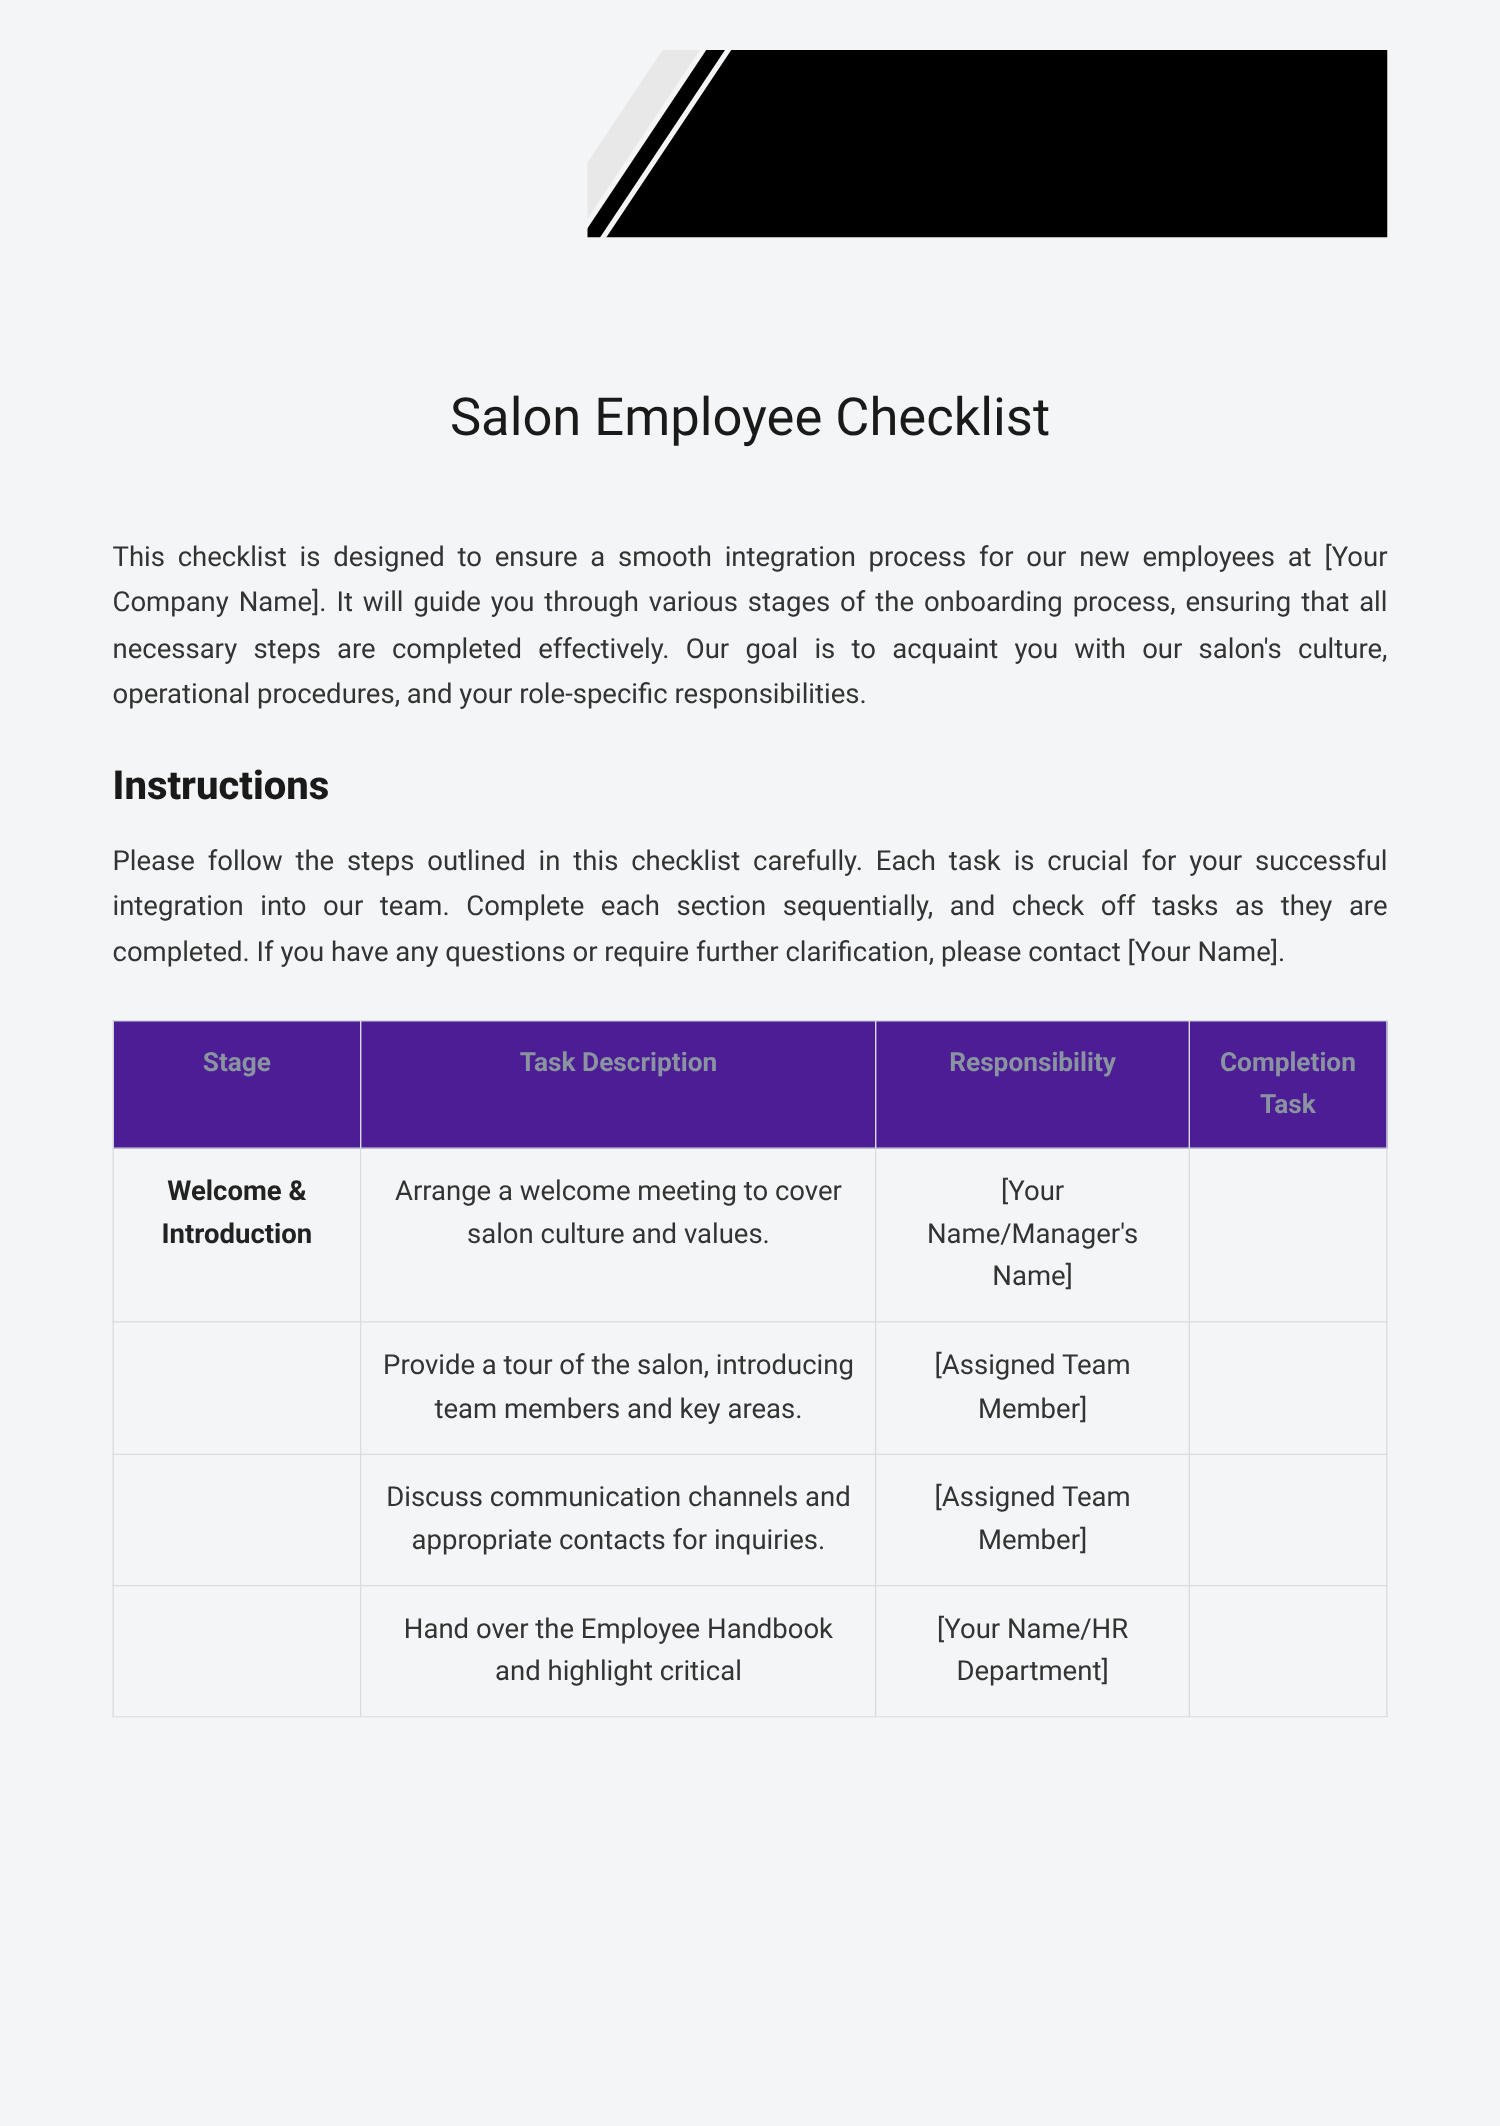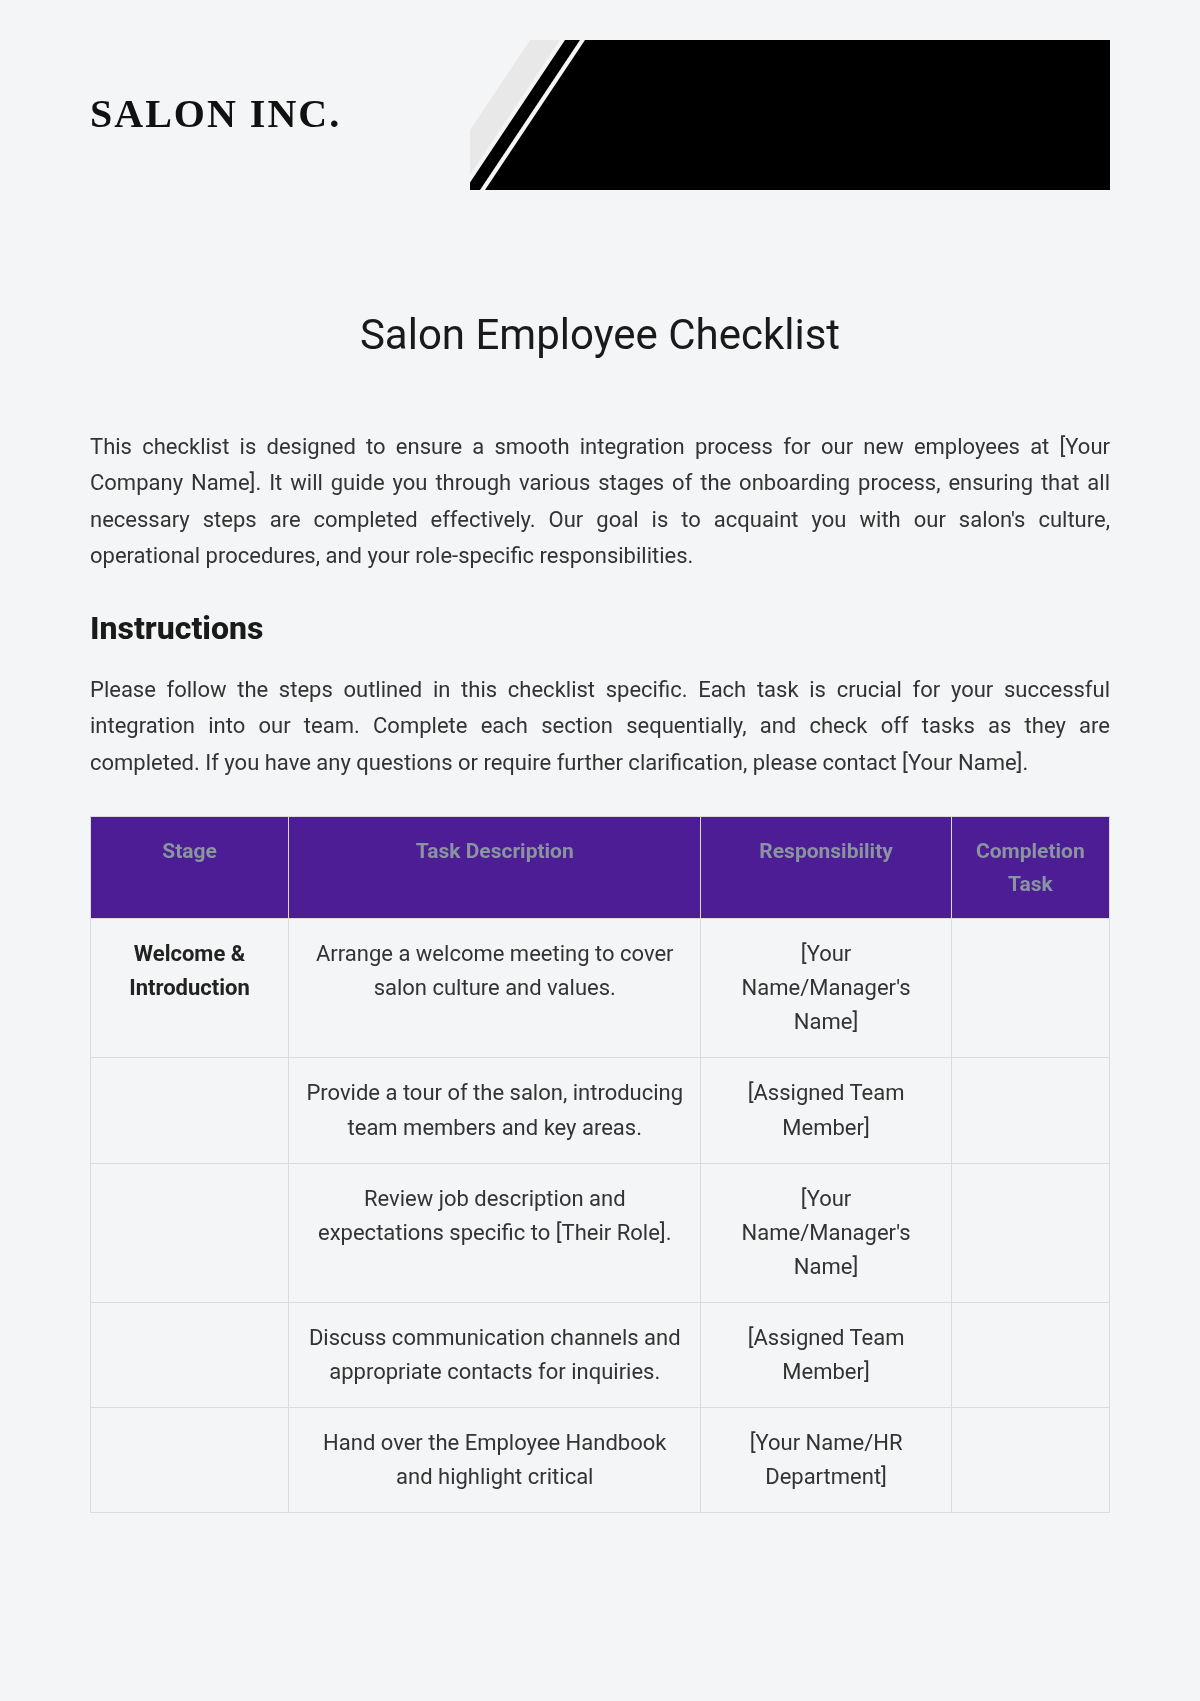--- a/index.html
+++ b/index.html
@@ -98,38 +98,37 @@
   td.resp {
     color: #333;
   }
 </style>
 </head>
 <body>
 
 <div class="page">
 
   <div class="header">
-    <div class="company-name">SALON INC.</div>
 
     <svg class="header-graphic" viewBox="0 0 640 150" preserveAspectRatio="none">
       <polygon points="115,0 640,0 640,150 15,150" fill="#000000"></polygon>
       <polygon points="95,0 110,0 10,150 -5,150" fill="#000000"></polygon>
       <polygon points="60,0 90,0 -10,150 -40,150" fill="#e8e8e8"></polygon>
     </svg>
 
   </div>
 
   <div class="content">
     <h1 class="title">Salon Employee Checklist</h1>
 
     <p class="intro">This checklist is designed to ensure a smooth integration process for our new employees at [Your Company Name]. It will guide you through various stages of the onboarding process, ensuring that all necessary steps are completed effectively. Our goal is to acquaint you with our salon's culture, operational procedures, and your role-specific responsibilities.</p>
 
     <h2 class="subheading">Instructions</h2>
 
-    <p class="instructions-body">Please follow the steps outlined in this checklist specific. Each task is crucial for your successful integration into our team. Complete each section sequentially, and check off tasks as they are completed. If you have any questions or require further clarification, please contact [Your Name].</p>
+    <p class="instructions-body">Please follow the steps outlined in this checklist carefully. Each task is crucial for your successful integration into our team. Complete each section sequentially, and check off tasks as they are completed. If you have any questions or require further clarification, please contact [Your Name].</p>
 
     <table>
       <thead>
         <tr>
           <th>Stage</th>
           <th>Task Description</th>
           <th>Responsibility</th>
           <th>Completion Task</th>
         </tr>
       </thead>
@@ -141,26 +140,20 @@
           <td></td>
         </tr>
         <tr>
           <td class="stage"></td>
           <td class="task">Provide a tour of the salon, introducing team members and key areas.</td>
           <td class="resp">[Assigned Team Member]</td>
           <td></td>
         </tr>
         <tr>
           <td class="stage"></td>
-          <td class="task">Review job description and expectations specific to [Their Role].</td>
-          <td class="resp">[Your Name/Manager's Name]</td>
-          <td></td>
-        </tr>
-        <tr>
-          <td class="stage"></td>
           <td class="task">Discuss communication channels and appropriate contacts for inquiries.</td>
           <td class="resp">[Assigned Team Member]</td>
           <td></td>
         </tr>
         <tr>
           <td class="stage"></td>
           <td class="task">Hand over the Employee Handbook and highlight critical</td>
           <td class="resp">[Your Name/HR Department]</td>
           <td></td>
         </tr>

